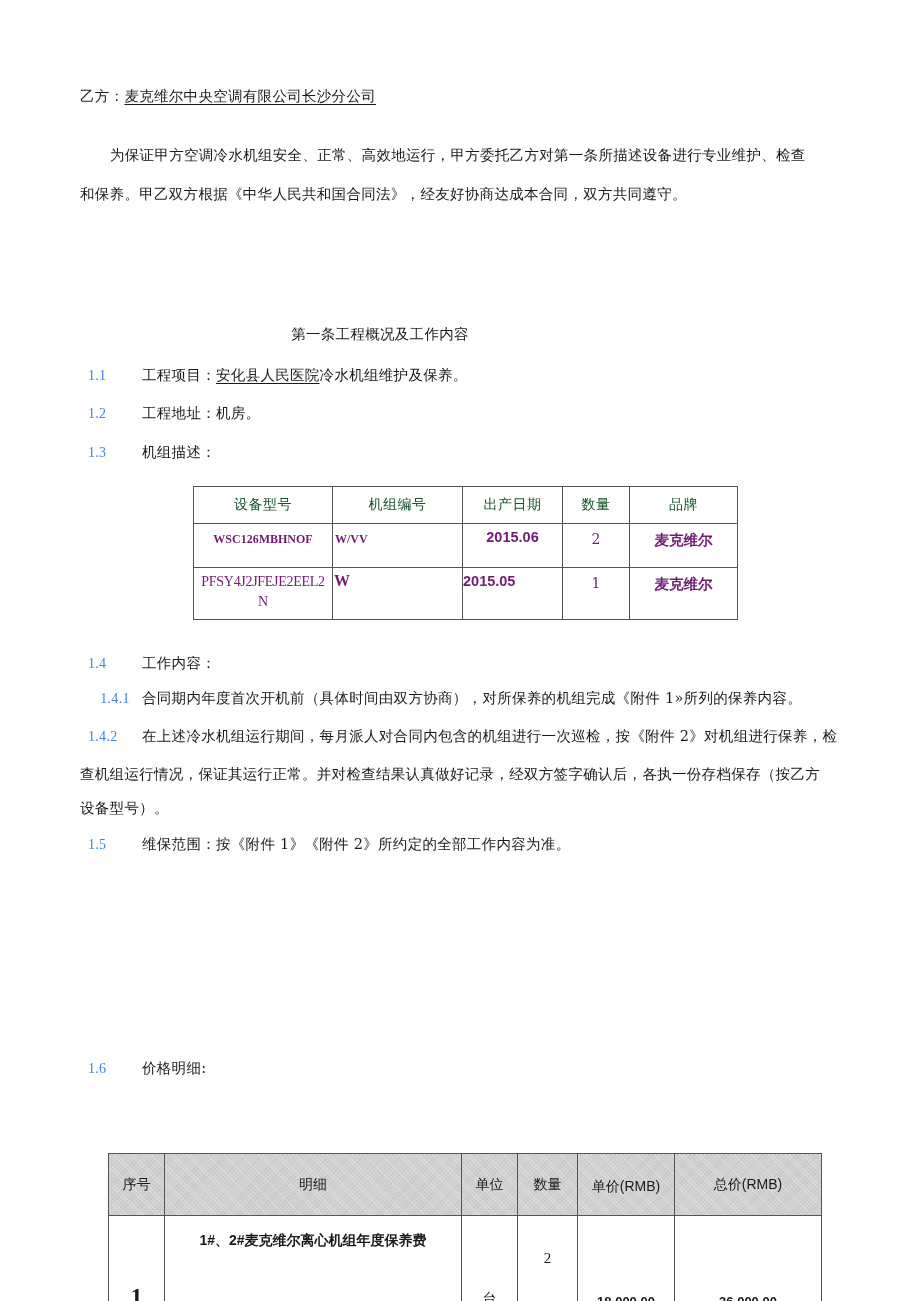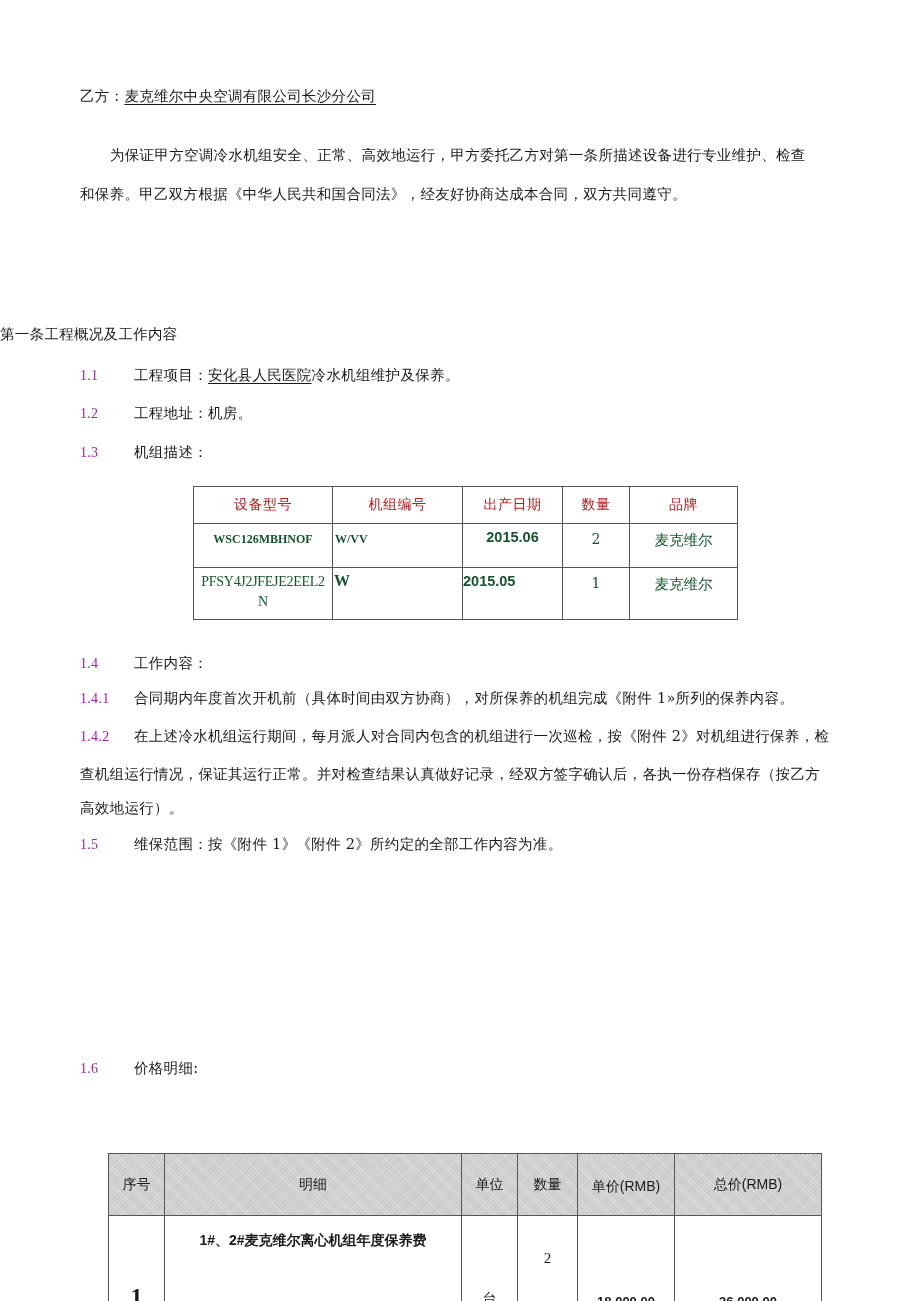--- a/index.html
+++ b/index.html
@@ -4,36 +4,36 @@
   <style>
     html, body { margin: 0; padding: 0; background: #ffffff; }
     body {
       width: 920px; height: 1301px; position: relative; overflow: hidden;
       font-family: "DejaVu Serif", "Liberation Serif", serif;
       color: #1a1a1a;
     }
     .abs { position: absolute; }
     .txt { font-size: 14.5px; line-height: 20px; white-space: nowrap; letter-spacing: 0.3px; }
     .u { text-decoration: underline; text-underline-offset: 3px; }
-    .num { display: inline-block; font-family: "Liberation Serif", "DejaVu Serif", serif; font-size: 14px; color: #a21caf; }
+    .num { display: inline-block; font-family: "Liberation Serif", "DejaVu Serif", serif; font-size: 14px; color: #3b82f6; margin-left: 8px; }
     
     table.equip {
       position: absolute; left: 193px; top: 486px; width: 544px;
       border-collapse: collapse; table-layout: fixed;
     }
     table.equip td {
       border: 1px solid #555; font-size: 14px; padding: 0; vertical-align: top;
-      color: #14532d;
+      color: #701a75;
     }
-    table.equip tr.h td { height: 36px; vertical-align: middle; text-align: center; color: #b91c1c; letter-spacing: 0.5px; }
+    table.equip tr.h td { height: 36px; vertical-align: middle; text-align: center; color: #14532d; letter-spacing: 0.5px; }
     table.equip tr.r1 td { height: 36px; }
     table.equip tr.r2 td { height: 44px; }
     .b-mono { font-family: "Liberation Serif", serif; font-weight: bold; font-size: 12px; }
     .b-sans { font-family: "Liberation Sans", sans-serif; font-weight: bold; font-size: 14.5px; }
-    .cn-bold { font-weight: normal; font-size: 14.5px; }
+    .cn-bold { font-weight: bold; font-size: 14.5px; }
     
     table.price {
       position: absolute; left: 80px; top: 1153px; width: 713px;
       border-collapse: collapse; table-layout: fixed; margin-left: 28px;
     }
     table.price td {
       border: 1px solid #555; padding: 0; font-family: "Liberation Sans", "DejaVu Sans", sans-serif;
       color: #1a1a1a;
     }
     table.price tr.h td {
@@ -47,21 +47,21 @@
 </head>
 <body>
 
 <div class="abs txt" style="left:80px; top:87px;font-family:Liberation Mono, monospace;">
   <span>乙方：</span><span class="u">麦克维尔中央空调有限公司长沙分公司</span>
 </div>
 
 <div class="abs txt" style="left:110px; top:145px;text-align:right;">为保证甲方空调冷水机组安全、正常、高效地运行，甲方委托乙方对第一条所描述设备进行专业维护、检查</div>
 <div class="abs txt" style="left:80px; top:184px;">和保养。甲乙双方根据《中华人民共和国合同法》，经友好协商达成本合同，双方共同遵守。</div>
 
-<div class="abs txt" style="left:0; width:760px; top:324px;">第一条工程概况及工作内容</div>
+<div class="abs txt" style="left:0; width:760px; text-align:center; top:324px;">第一条工程概况及工作内容</div>
 
 <div class="abs txt" style="left:80px; top:365px;">
   <span class="num" style="width:54px;">1.1</span><span>工程项目：</span><span class="u">安化县人民医院</span><span>冷水机组维护及保养。</span>
 </div>
 
 <div class="abs txt" style="left:80px; top:403px;">
   <span class="num" style="width:54px;">1.2</span><span>工程地址：机房。</span>
 </div>
 
 <div class="abs txt" style="left:80px; top:442px;">
@@ -102,28 +102,28 @@
     <td style="text-align:center; padding-top:7px;"><span class="cn-bold">麦克维尔</span></td>
   </tr>
 </tbody>
   </table>
 
 <div class="abs txt" style="left:80px; top:653px;">
   <span class="num" style="width:54px;">1.4</span><span>工作内容：</span>
 </div>
 
 <div class="abs txt" style="left:80px; top:688px;">
-  <span class="num" style="width:54px;">1.4.1</span><span>合同期内年度首次开机前（具体时间由双方协商），对所保养的机组完成《附件 1»所列的保养内容。</span>
+  <span class="num" style="width:54px;text-align:center;">1.4.1</span><span>合同期内年度首次开机前（具体时间由双方协商），对所保养的机组完成《附件 1»所列的保养内容。</span>
 </div>
 
 <div class="abs txt" style="left:80px; top:726px;">
   <span class="num" style="width:54px;">1.4.2</span><span>在上述冷水机组运行期间，每月派人对合同内包含的机组进行一次巡检，按《附件 2》对机组进行保养，检</span>
 </div>
 <div class="abs txt" style="left:80px; top:764px;">查机组运行情况，保证其运行正常。并对检查结果认真做好记录，经双方签字确认后，各执一份存档保存（按乙方</div>
-<div class="abs txt" style="left:80px; top:798px;">高效地运行）。</div>
+<div class="abs txt" style="left:80px; top:798px;">设备型号）。</div>
 
 <div class="abs txt" style="left:80px; top:834px;">
   <span class="num" style="width:54px;">1.5</span><span>维保范围：按《附件 1》《附件 2》所约定的全部工作内容为准。</span>
 </div>
 
 <div class="abs txt" style="left:80px; top:1058px;">
   <span class="num" style="width:54px;">1.6</span><span>价格明细:</span>
 </div>
 
 <table class="price">

